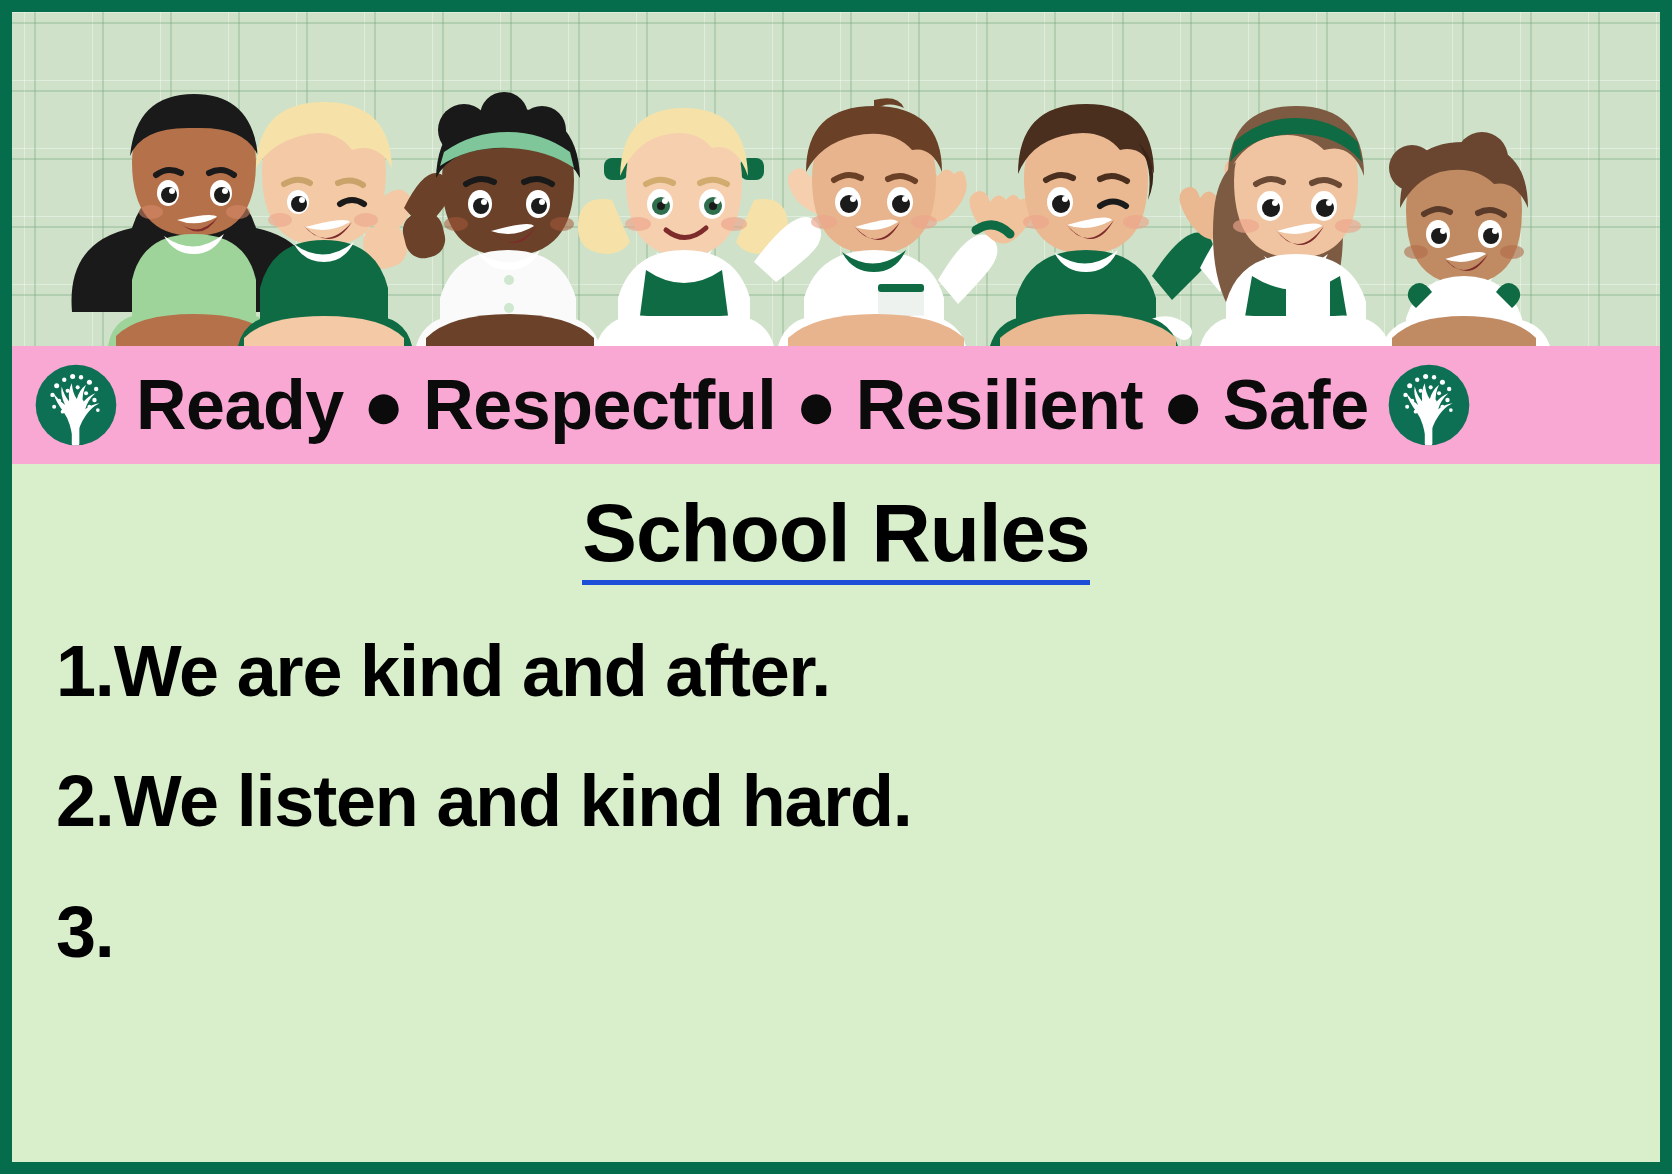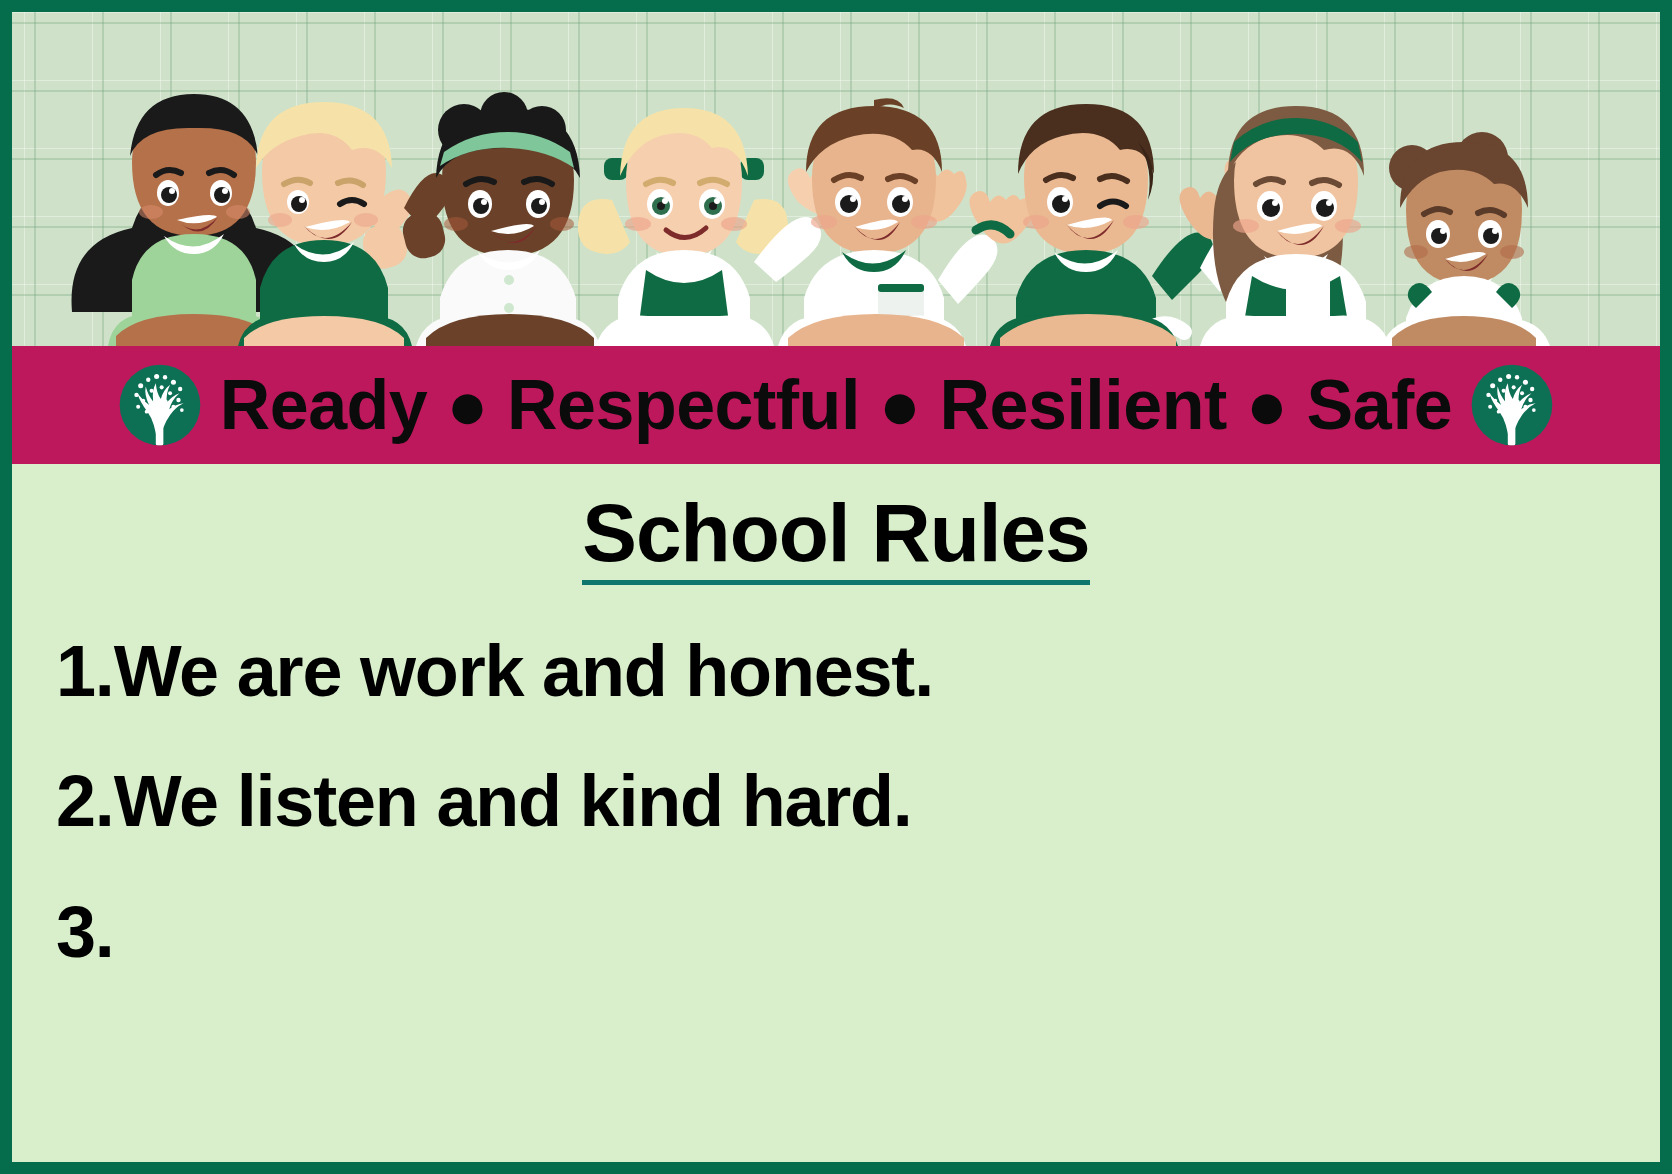--- a/index.html
+++ b/index.html
@@ -54,24 +54,23 @@
     width: 100%;
     height: 100%;
     display: block;
   }
 
   
   .values-banner {
     position: relative;
     flex: 0 0 118px;
     height: 118px;
-    background: #be185d;
+    background: #f9a8d4;
     display: flex;
     align-items: center;
-    justify-content: center;
     gap: 0px;
     padding: 0 22px;
     box-sizing: border-box;
   }
 
   .tree-logo {
     flex: 0 0 auto;
     width: 84px;
     height: 84px;
     display: block;
@@ -100,21 +99,21 @@
     text-align: center;
     padding-top: 26px;
   }
 
   .page-title {
     display: inline-block;
     font-size: 82px;
     font-weight: 700;
     color: #000;
     line-height: 1.05;
-    border-bottom: 5px solid #0f766e;
+    border-bottom: 5px solid #1d4ed8;
     padding-bottom: 4px;
     letter-spacing: -1px;
   }
 
   .rules-list {
     margin: 0;
     padding: 48px 40px 0 44px;
     list-style: none;
   }
 
@@ -417,21 +416,21 @@
     </div>
 
     <div class="body-area">
       <div class="title-wrap">
         <span class="page-title">School Rules</span>
       </div>
 
       <ol class="rules-list">
         <li class="rule-item">
           <span class="rule-num">1.</span>
-          <span class="rule-text">We are work and honest.</span>
+          <span class="rule-text">We are kind and after.</span>
         </li>
         <li class="rule-item">
           <span class="rule-num">2.</span>
           <span class="rule-text">We listen and kind hard.</span>
         </li>
         <li class="rule-item">
           <span class="rule-num">3.</span>
         </li>
       </ol>
     </div>

